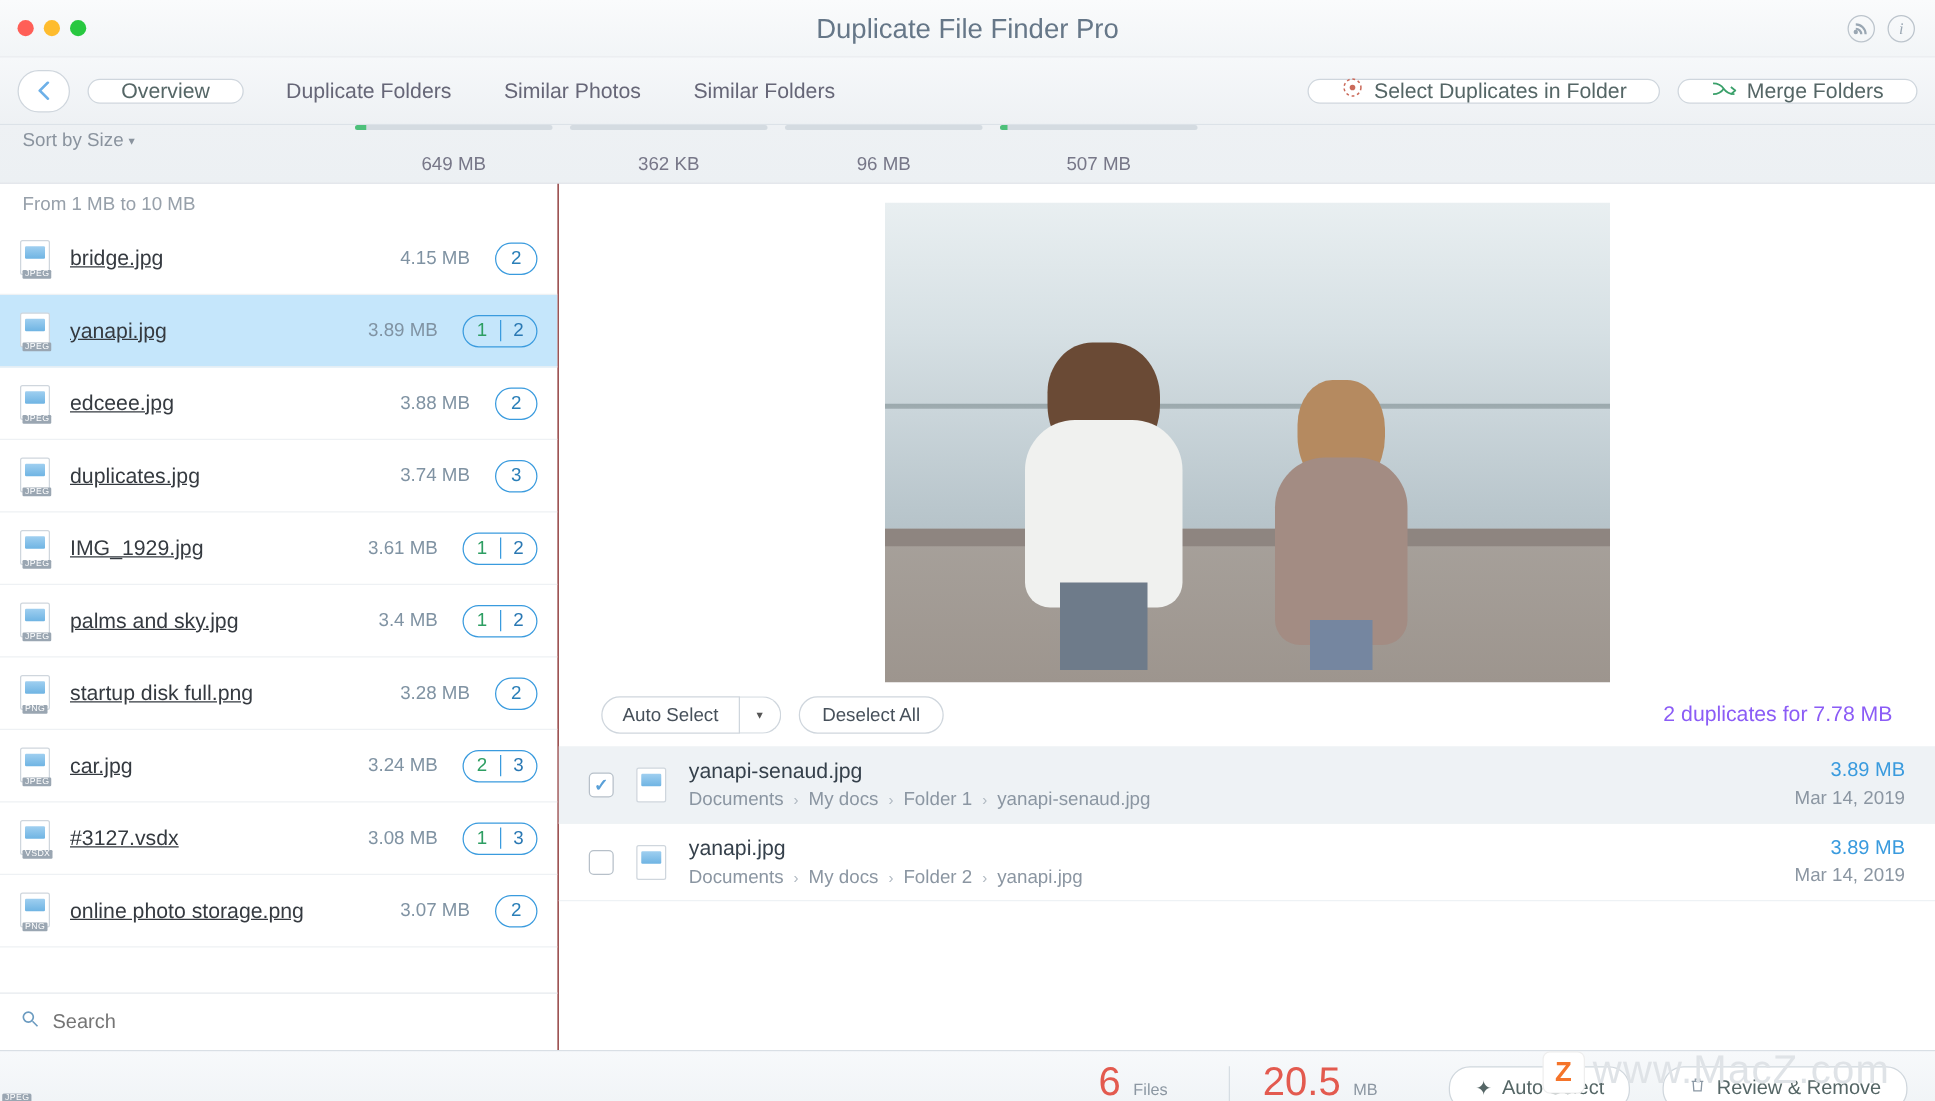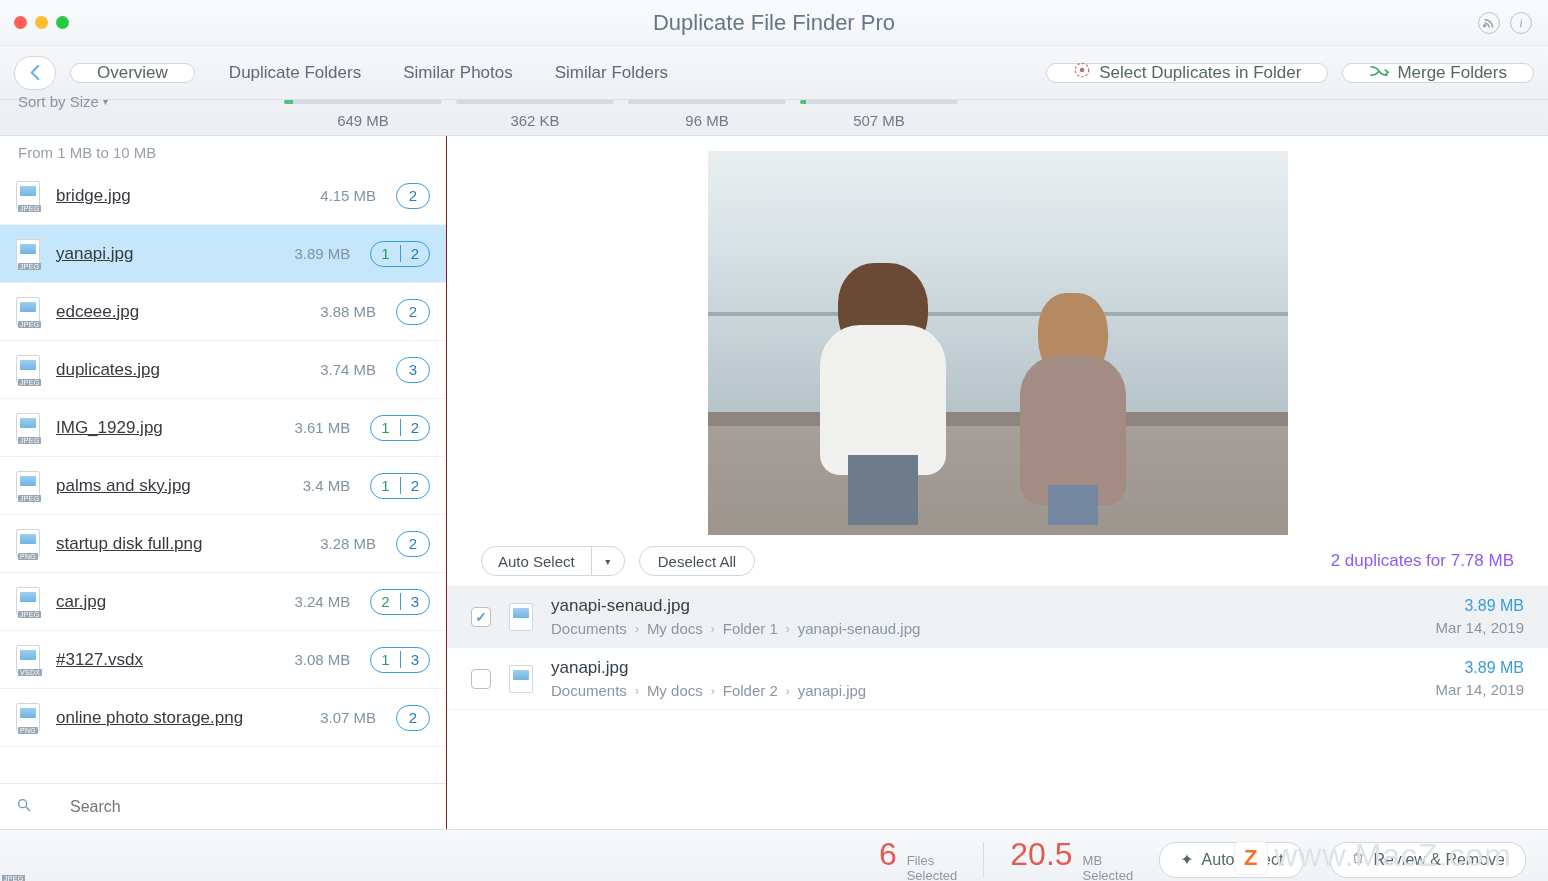--- a/index.html
+++ b/index.html
@@ -69,21 +69,21 @@
 .tb-spacer { flex: 1; }
 .merge-icon svg { width: 20px; height: 14px; }
 
 
 .sizebars {
   display: flex; gap: 2px; padding: 0 14px 6px 278px;
   background: linear-gradient(#eef1f4,#ecf0f3);
   border-bottom: 1px solid #dbe0e6;
   font-size: 15px; color: #778;
 }
-.szcol { width: 170px; display: flex; flex-direction: column; align-items: center; gap: 8px; }
+.szcol { width: 170px; display: flex; flex-direction: column; align-items: center; gap: 19px; }
 .szbar { width: 158px; height: 4px; border-radius: 2px; background: #d4dbe1; position: relative; overflow: hidden; }
 .szbar .fill { position: absolute; left: 0; top: 0; bottom: 0; background: #4dc07a; }
 
 
 .main { display: flex; height: calc(100% - 46px - 54px - 28px - 60px); }
 .sidebar {
   width: 447px; border-right: 1px solid #7f1d1d;
   display: flex; flex-direction: column;
 }
 .sort-row {
@@ -444,21 +444,21 @@
           <div class="dup-badge single">2</div>
         </div>
       </div>
     <div class="search-row">
       <span>
         <svg width="16" height="16" viewBox="0 0 24 24">
             <circle cx="10" cy="10" r="6" stroke="#6b9bc0" stroke-width="2" fill="none"></circle>
             <line x1="15" y1="15" x2="21" y2="21" stroke="#6b9bc0" stroke-width="2"></line>
           </svg>
       </span>
-      <input style="border: none; outline: none; font-size: 16px; color: #701a75; background: transparent; flex: 1 1 0%; margin-left: 28px;" placeholder="Search">
+      <input style="border: none; outline: none; font-size: 16px; color: #701a75; background: transparent; flex: 1 1 0%;" placeholder="Search">
     </div>
   </div>
 
   <div class="detail">
     <div class="preview">
       <div class="preview-img">
         <div class="sky"></div>
           <div class="shore"></div>
           <div class="water"></div>
           <div class="pier"></div>

